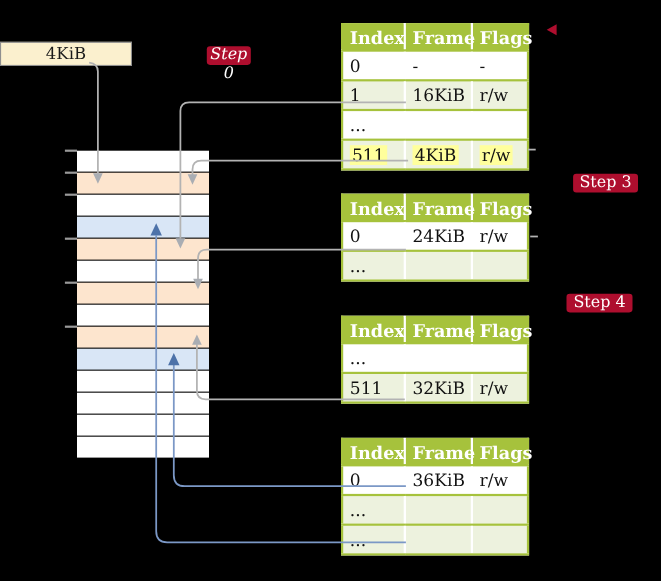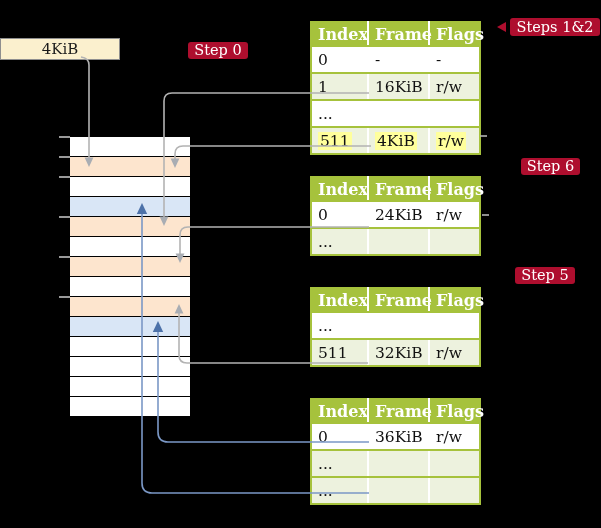--- a/index.html
+++ b/index.html
@@ -5,21 +5,21 @@
   html,body{margin:0;padding:0;background:#000;}
   #canvas{position:relative;width:601px;height:528px;background:#000;overflow:hidden;
           font-family:"DejaVu Serif","Liberation Serif",serif;}
   
   .addr-box{position:absolute;left:0;top:38px;width:118px;height:20px;
             background:var(--cream,#fbf0ce);border:1px solid #8f8f8f;
             color:#1a1a1a;font-size:15px;text-align:center;line-height:20px;}
   
   .badge{position:absolute;background:var(--badge_red,#ae0e2e);color:#fff;
          font-size:14.5px;line-height:17px;text-align:center;border-radius:3px;}
-  #badge-step0{left:188px;top:42px;width:60px;height:17px;}
+  #badge-step0{left:188px;top:42px;width:40px;height:17px;font-style:italic;}
   #badge-steps12{left:510px;top:18px;width:90px;height:18px;line-height:18px;}
   #badge-step3{left:521px;top:158px;width:59px;height:17px;}
   #badge-step4{left:515px;top:267px;width:60px;height:17px;}
   .pointer-left{position:absolute;left:497px;top:22px;width:0;height:0;
                 border-top:5px solid transparent;border-bottom:5px solid transparent;
                 border-right:9px solid var(--badge_red,#ae0e2e);}
   
   #memory-stack{position:absolute;left:70px;top:137px;width:120px;height:280px;}
   .frame{position:absolute;left:0;width:120px;height:18.5px;}
   .frame.free{background:#ffffff;}
@@ -53,29 +53,26 @@
 
 <div id="canvas" style="--badge_red: #ae0e2e; --olive: #a6c23c; --rowgreen: #edf2de; --highlight: #ffff9c; --cream: #fbf0ce; --peach: #fde5ce; --lightblue: #d9e6f6; --grayline: #b3b3b3; --blueline: #7b98c6;">
 
   <div class="addr-box">
     <span>4KiB</span>
   </div>
 
   <div class="badge" id="badge-step0">
     <span>Step 0</span>
   </div>
-  <div class="badge" id="badge-steps12">
-    <span>Steps 1&amp;2</span>
-  </div>
   <div class="pointer-left"></div>
   <div class="badge" id="badge-step3">
-    <span>Step 6</span>
+    <span>Step 3</span>
   </div>
   <div class="badge" id="badge-step4">
-    <span>Step 5</span>
+    <span>Step 4</span>
   </div>
 
   <div id="memory-stack">
       <div class="frame free" style="top: 0px;"></div>
       <div class="frame table" style="top: 20px;"></div>
       <div class="frame free" style="top: 40px;"></div>
       <div class="frame page" style="top: 60px;"></div>
       <div class="frame table" style="top: 80px;"></div>
       <div class="frame free" style="top: 100px;"></div>
       <div class="frame table" style="top: 120px;"></div>

